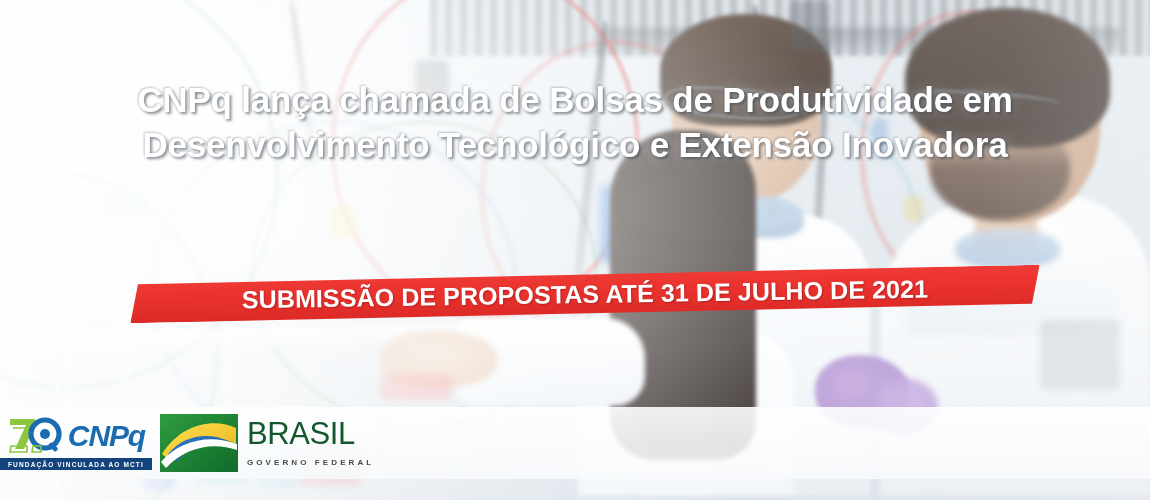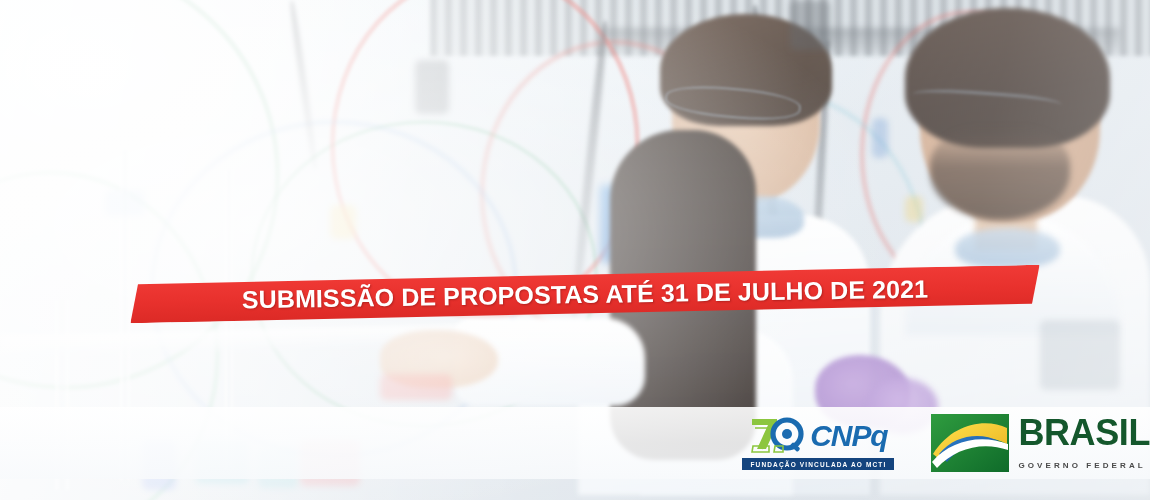--- a/index.html
+++ b/index.html
@@ -384,22 +384,22 @@
 
   
   .logo-strip {
     position: absolute;
     left: 0; right: 0;
     top: 407px;
     height: 72px;
     background: linear-gradient(180deg, rgba(255,255,255,0.90) 0%, rgba(252,253,254,0.86) 50%, rgba(248,250,252,0.88) 100%);
     display: flex;
     align-items: center;
-    justify-content: flex-end;
-    gap: 37px;
+    justify-content: flex-start;
+    gap: 8px;
   }
 
   
   .cnpq {
     display: flex;
     flex-direction: column;
     align-items: center;
     gap: 2px;
   }
   .cnpq-row {
@@ -459,22 +459,22 @@
     line-height: 1.02;
     color: #1b6b3a;
   }
   .govbr-line1 {
     font-size: 18px;
     font-weight: bold;
     letter-spacing: -0.2px;
     color: #1e6b39;
   }
   .govbr-line2 {
-    font-size: 36px;
-    font-weight: bold;
+    font-size: 31px;
+    font-weight: normal;
     letter-spacing: -0.4px;
     color: #14572c;
     margin-top: -1px;
   }
   .govbr-line3 {
     font-size: 8px;
     font-weight: bold;
     letter-spacing: 3.1px;
     color: #4a4a4a;
     margin-top: 10px;
@@ -544,20 +544,22 @@
     <div class="blob blob-pink"></div>
     <div class="blob blob-red"></div>
     <div class="blob blob-dark"></div>
     <div class="blob blob-dark2"></div>
     <div class="blob blob-grey"></div>
   </div>
 
   <div class="wash"></div>
   <div class="wash-soft"></div>
 
+  <div class="headline">CNPq lança chamada de Bolsas de Produtividade em
+Desenvolvimento Tecnológico e Extensão Inovadora</div>
 
   <div class="ribbon">
     <div class="ribbon-text">SUBMISSÃO DE PROPOSTAS ATÉ 31 DE JULHO DE 2021</div>
   </div>
 
   <div class="logo-strip">
 
     <div class="cnpq">
       <div class="cnpq-row">
         <svg width="58" height="40" viewBox="0 0 58 40">

